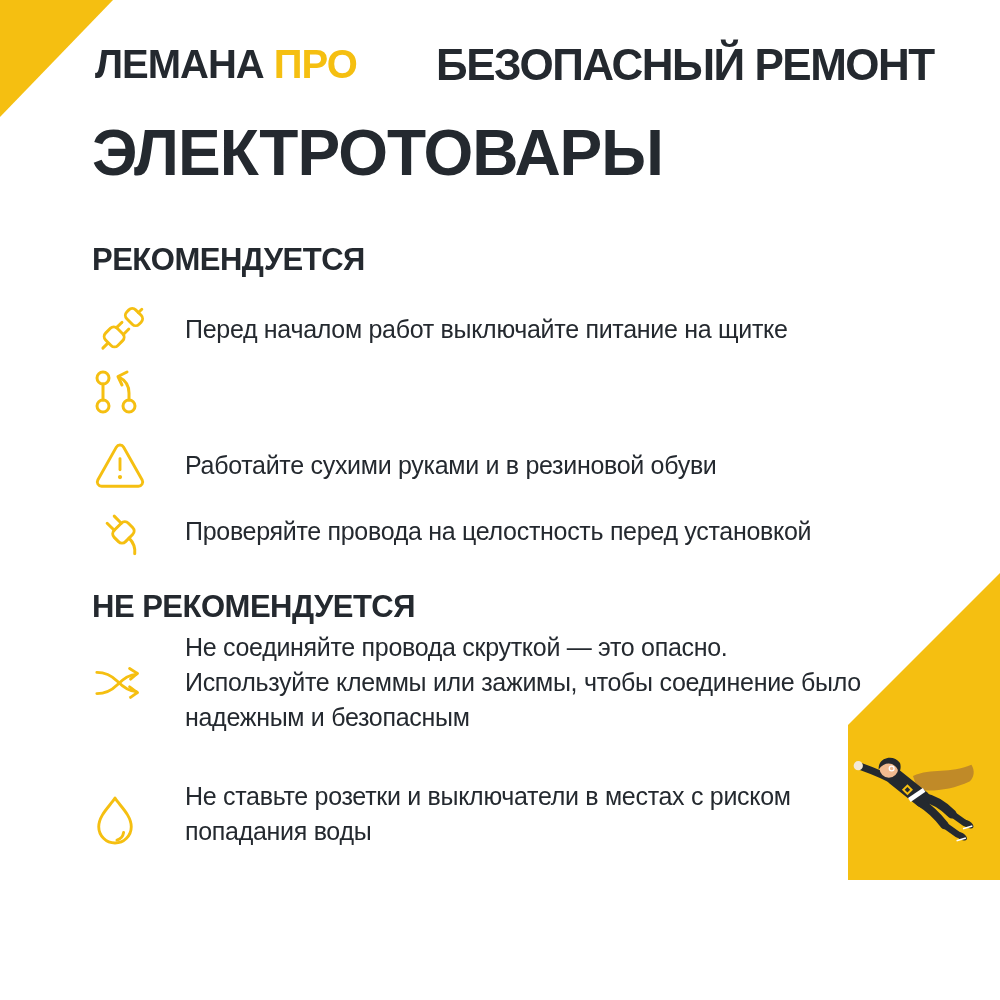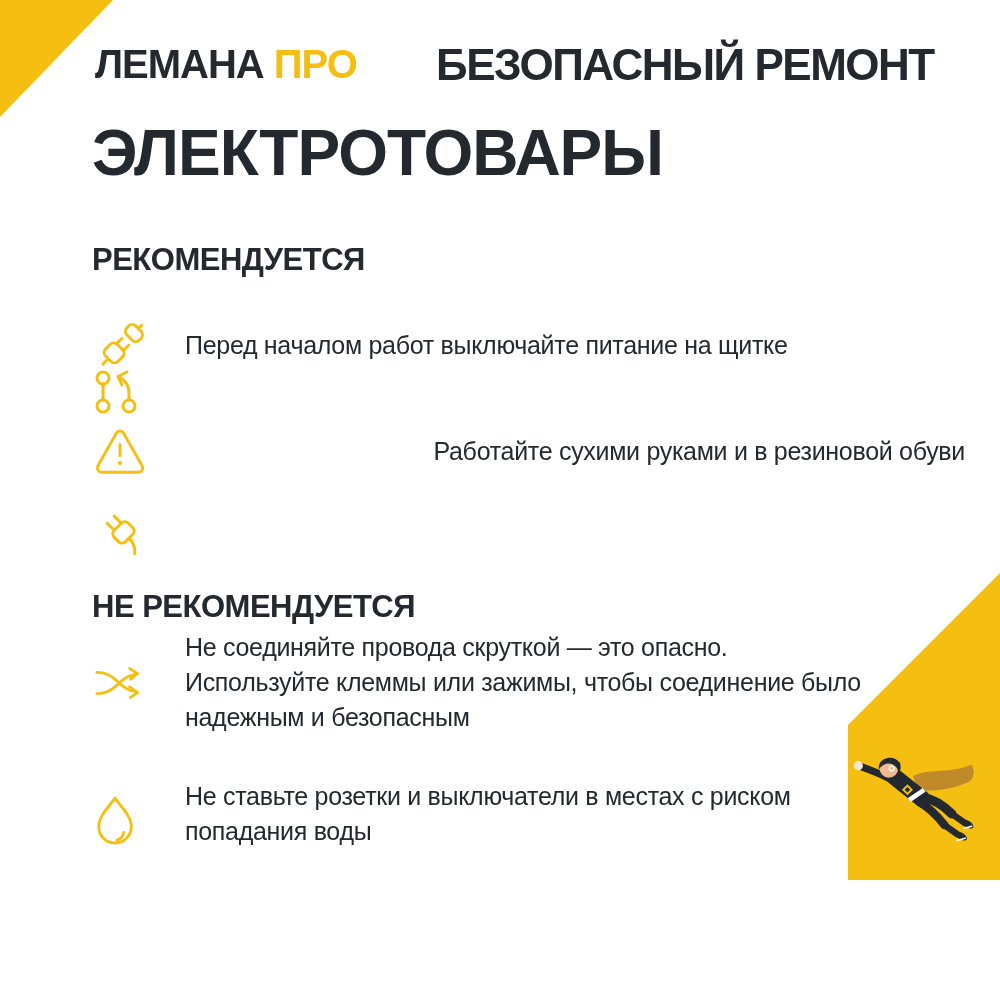--- a/index.html
+++ b/index.html
@@ -31,21 +31,21 @@
   .section-heading{position:absolute;left:92px;font-size:31px;font-weight:bold;
                    letter-spacing:-0.5px;white-space:nowrap;}
   #rec-heading{top:242px;text-align:right;}
   #notrec-heading{top:589px;}
 
   .item{position:absolute;left:93px;display:flex;align-items:center;list-style:none;}
   .icon-cell{width:62px;flex:none;display:flex;justify-content:flex-start;align-items:center;}
   .item-text{margin-left:30px;font-size:25px;line-height:35px;letter-spacing:-0.3px;
              white-space:pre-line;color:var(--dark);width:780px;}
 
-  #item-1{top:316px;} #item-2{top:367px;} #item-3{top:426px;text-align:right;}
+  #item-1{top:300px;} #item-2{top:367px;} #item-3{top:440px;}
   #item-4{top:502px;} #item-5{top:630px;} #item-6{top:779px;align-items:flex-end;}
 
   .icn{stroke:var(--yellow);stroke-width:3;fill:none;
        stroke-linecap:round;stroke-linejoin:round;}
 
   .corner-br{position:absolute;right:0;bottom:0;width:152px;height:307px;
              background:var(--yellow);
              clip-path:polygon(0 49.5%,100% 0,100% 100%,0 100%);}
   .mascot{position:absolute;left:0px;top:176px;width:130px;height:102px;}
 </style>
@@ -108,20 +108,21 @@
     <span class="icon-cell">
       <svg class="icn" width="58" height="58" viewBox="0 0 58 58">
         <g transform="rotate(-45 29 29)">
           <rect x="19" y="23" width="20" height="16" rx="5"></rect>
           <path d="M24,23 V13"></path>
             <path d="M34,23 V13"></path>
           <path d="M29,39 C29,46 27,50 22,54"></path>
         </g>
       </svg>
     </span>
+    <span class="item-text">Проверяйте провода на целостность перед установкой</span>
   </div>
 
   <h2 class="section-heading" id="notrec-heading">НЕ РЕКОМЕНДУЕТСЯ</h2>
 
   <div class="item" id="item-5">
     <span class="icon-cell">
       <svg class="icn" width="52" height="44" viewBox="0 0 54 44">
         <path d="M4,11 C13,11 19,14 25,20 C31,26 37,31 45,31"></path>
         <path d="M4,33 C13,33 19,30 25,24 C31,18 37,13 45,13"></path>
         <path d="M46,12 L38,7"></path>

